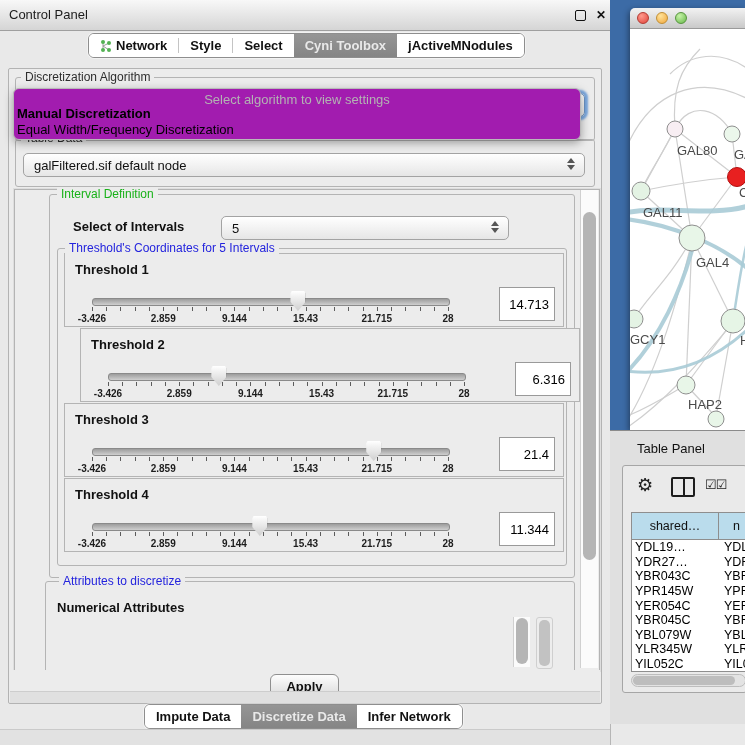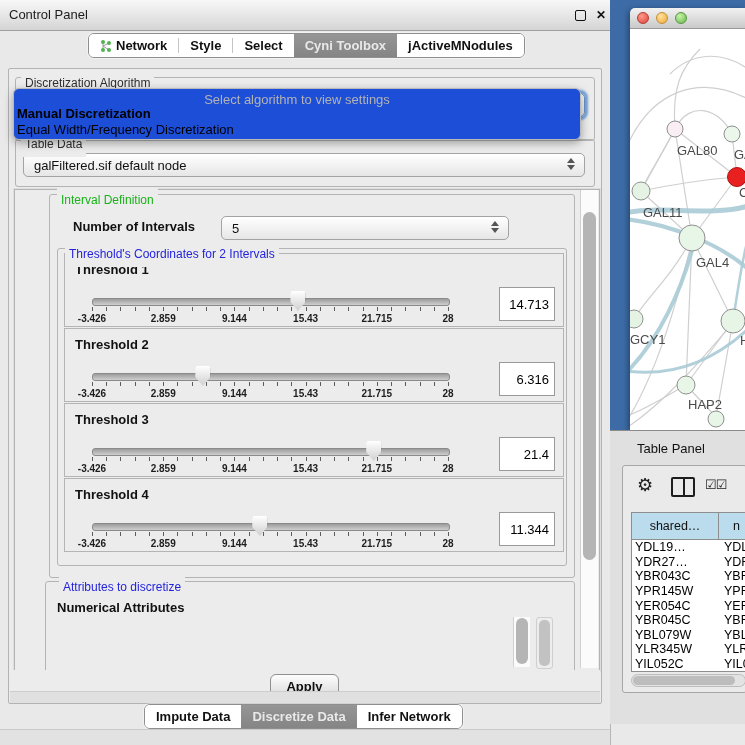--- a/index.html
+++ b/index.html
@@ -23,34 +23,34 @@
     border:1px solid #8e8e8e;border-radius:6px;overflow:hidden;box-shadow:0 0 0 1px rgba(255,255,255,.4);}
   .tabstrip .tab{display:flex;align-items:center;gap:4px;padding:0 11px;font-size:13px;font-weight:600;
     color:#111;background:#fff;position:relative;cursor:pointer;white-space:nowrap;}
   .tabstrip .tab.sel{background:linear-gradient(#959595,#858585);color:#e9e9e9;}
   .tabstrip .sep{width:1px;background:#c4c4c4;margin:4px 0;}
 
   
   #content{left:8px;top:68px;width:592px;height:634px;background:#ececec;
     border:1px solid #b3b3b3;border-radius:2px;}
 
-  .grouplab{position:absolute;font-size:12px;color:#2e2e2e;background:#ececec;padding:6px 4px;z-index:2;}
+  .grouplab{position:absolute;font-size:12px;color:#2e2e2e;background:#ececec;padding:0 4px;z-index:2;}
   .groupbox{position:absolute;border:1px solid #b4b4b4;border-radius:3px;}
 
   .combo{position:absolute;height:24px;border:1px solid #a3a3a3;border-radius:5px;
     background:linear-gradient(#ffffff,#e6e6e6);display:flex;align-items:center;
     font-size:13px;color:#111;padding:0 36px 0 10px;box-sizing:border-box;cursor:pointer;}
   .combo .arrows{position:absolute;right:9px;top:4px;display:flex;flex-direction:column;gap:2px;}
   .combo .arrows i{display:block;width:0;height:0;border-left:4px solid transparent;border-right:4px solid transparent;}
   .combo .arrows i.up{border-bottom:5px solid #555;}
   .combo .arrows i.dn{border-top:5px solid #555;}
   .combo.focused{box-shadow:0 0 2px 2.5px rgba(110,160,220,.9);border-color:#6b93c4;}
 
   
-  #algo-popup{left:12px;top:88px;width:566px;height:50px;background:#1d4ed8;border:1px solid #b9b9b9;
+  #algo-popup{left:12px;top:88px;width:566px;height:50px;background:#a21caf;border:1px solid #b9b9b9;
     border-radius:6px;box-shadow:0 3px 10px rgba(0,0,0,.35);z-index:10;overflow:hidden;}
   #algo-popup .ph{position:absolute;left:0;right:0;top:3px;text-align:center;font-size:13px;color:#b3b3b3;}
   #algo-popup .it1{position:absolute;left:3px;top:17px;font-size:13px;font-weight:bold;color:#000;}
   #algo-popup .it2{position:absolute;left:3px;top:33px;font-size:13px;color:#000;}
 
   
   #scrollpane{left:13px;top:188px;width:584px;height:480px;border:1px solid #b4b4b4;background:#ececec;box-shadow:0 0 0 1px #dedede;}
   .vscroll{position:absolute;background:#fbfbfb;border-left:1px solid #d0d0d0;}
   .vscroll .thumb{position:absolute;left:2px;right:2px;background:#b5b5b5;border-radius:7px;}
   .hscroll{position:absolute;background:#e3e3e3;border:1px solid #bdbdbd;border-radius:7px;}
@@ -172,30 +172,30 @@
             <i class="up"></i>
             <i class="dn"></i>
           </div>
       </div>
 
       <div class="abs" id="scrollpane" style="left:5px;top:120px;width:584px;height:480px;">
 
         <span class="grouplab" style="left:42px;top:-3px;color:#19b219;">Interval Definition</span>
         <div class="groupbox" style="left:34px;top:4px;width:524px;height:382px;"></div>
 
-        <span style="position:absolute;left:58px;top:29px;font-size:13px;font-weight:bold;color:#111;">Number of Intervals</span>
+        <span style="position:absolute;left:58px;top:29px;font-size:13px;font-weight:bold;color:#111;">Select of Intervals</span>
         <div class="combo" style="left:206px;top:26px;width:288px;">
           <span>5</span>
           <div class="arrows">
               <i class="up"></i>
               <i class="dn"></i>
             </div>
         </div>
 
-        <span class="grouplab" style="left:50px;top:51px;color:#2323dd;">Threshold's Coordinates for 2 Intervals</span>
+        <span class="grouplab" style="left:50px;top:51px;color:#2323dd;">Threshold's Coordinates for 5 Intervals</span>
         <div class="groupbox" style="left:42px;top:58px;width:508px;height:316px;" id="thr-group">
             <div class="thr-row" style="top: 4px;">
               <div class="lab">Threshold 1</div>
               <div class="track"></div>
               <div class="thumb" style="left: 232.482px;"></div>
               <div class="ticks">
                 <i style="left: 0%;"></i>
                 <i style="left: 4%;"></i>
                 <i style="left: 8%;"></i>
                 <i style="left: 12%;"></i>
@@ -225,21 +225,21 @@
               <div class="tlabels">
                 <span style="left: 0%;">-3.426</span>
                 <span style="left: 20%;">2.859</span>
                 <span style="left: 40%;">9.144</span>
                 <span style="left: 60%;">15.43</span>
                 <span style="left: 80%;">21.715</span>
                 <span style="left: 100%;">28</span>
               </div>
               <div class="field">14.713</div>
             </div>
-            <div class="thr-row" style="top: 79px;">
+            <div class="thr-row" style="top: 79px; margin-left: 16px;">
               <div class="lab">Threshold 2</div>
               <div class="track"></div>
               <div class="thumb" style="left: 137.359px;"></div>
               <div class="ticks">
                 <i style="left: 0%;"></i>
                 <i style="left: 4%;"></i>
                 <i style="left: 8%;"></i>
                 <i style="left: 12%;"></i>
                 <i style="left: 16%;"></i>
                 <i style="left: 20%;"></i>

